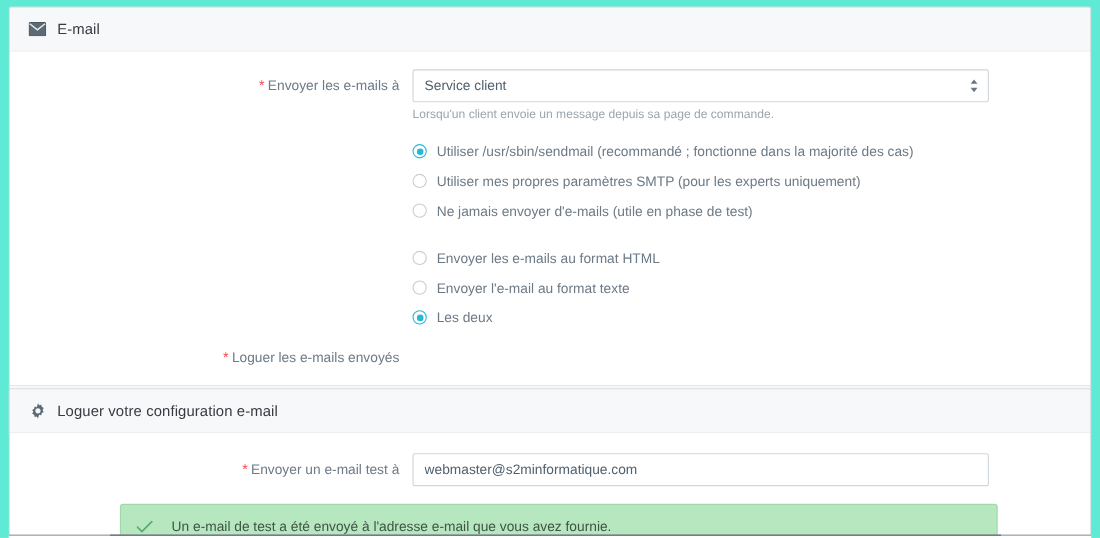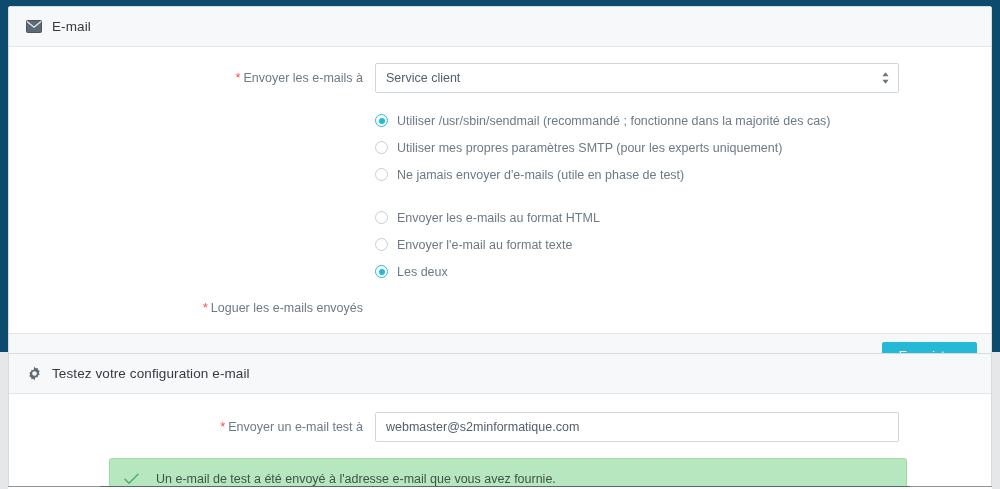--- a/index.html
+++ b/index.html
@@ -10,22 +10,22 @@
     background: #e5e7e9;
     font-family: "Liberation Sans", sans-serif;
     font-size: 13px;
     color: #363a41;
     -webkit-font-smoothing: antialiased;
   }
 
   .page {
     position: relative;
     width: 1000px;
-    height: 352px;
-    background: #0c4a6e;
+    height: 489px;
+    background: #5eead4;
   }
 
   
   .panel {
     position: absolute;
     left: 8px;
     width: 984px;
     background: #ffffff;
     border: 1px solid #d6dbe0;
     border-radius: 2px;
@@ -291,20 +291,21 @@
             <select class="form-select">
               <option>Service client</option>
             </select>
             <span class="select-arrow">
               <svg width="9" height="14" viewBox="0 0 9 14" aria-hidden="true">
                 <path d="M4.5 1.2 L7.6 5.2 L1.4 5.2 Z" fill="#6b7680"></path>
                 <path d="M4.5 12.8 L7.6 8.8 L1.4 8.8 Z" fill="#6b7680"></path>
               </svg>
             </span>
           </div>
+          <div class="field-hint">Lorsqu'un client envoie un message depuis sa page de commande.</div>
 
           <div class="radio-group">
             <div class="radio-item">
               <span class="radio-dot checked"></span>
               <span class="radio-label">Utiliser /usr/sbin/sendmail (recommandé ; fonctionne dans la majorité des cas)</span>
             </div>
             <div class="radio-item">
               <span class="radio-dot"></span>
               <span class="radio-label">Utiliser mes propres paramètres SMTP (pour les experts uniquement)</span>
             </div>
@@ -346,21 +347,21 @@
 
   <div class="panel" style="top:353px;">
 
     <div class="panel-header">
       <span class="hdr-icon">
         <svg width="15" height="15" viewBox="0 0 16 16" aria-hidden="true">
           <path fill="#5d6a75" d="M8 0.6l1.1 1.9 2.1-.5.5 2.1 1.9 1.1-1.1 1.9 1.1 1.9-1.9 1.1-.5 2.1-2.1-.5L8 15.4l-1.1-1.9-2.1.5-.5-2.1L2.4 10.8 3.5 8.9 2.4 7.1l1.9-1.1.5-2.1 2.1.5z"></path>
           <circle cx="8" cy="8" r="2.5" fill="#f6f8f9"></circle>
         </svg>
       </span>
-      <span class="panel-title">Testez votre configuration e-mail</span>
+      <span class="panel-title">Loguer votre configuration e-mail</span>
     </div>
 
     <div class="panel-body" style="padding-top:18px;padding-bottom:0;">
       <div class="form-row">
         <div class="form-label" style="width:366px;">
           <span class="req-star">*</span><span>Envoyer un e-mail test à</span>
         </div>
         <div class="form-control">
           <input class="form-text" type="text" value="webmaster@s2minformatique.com" style="">
         </div>

